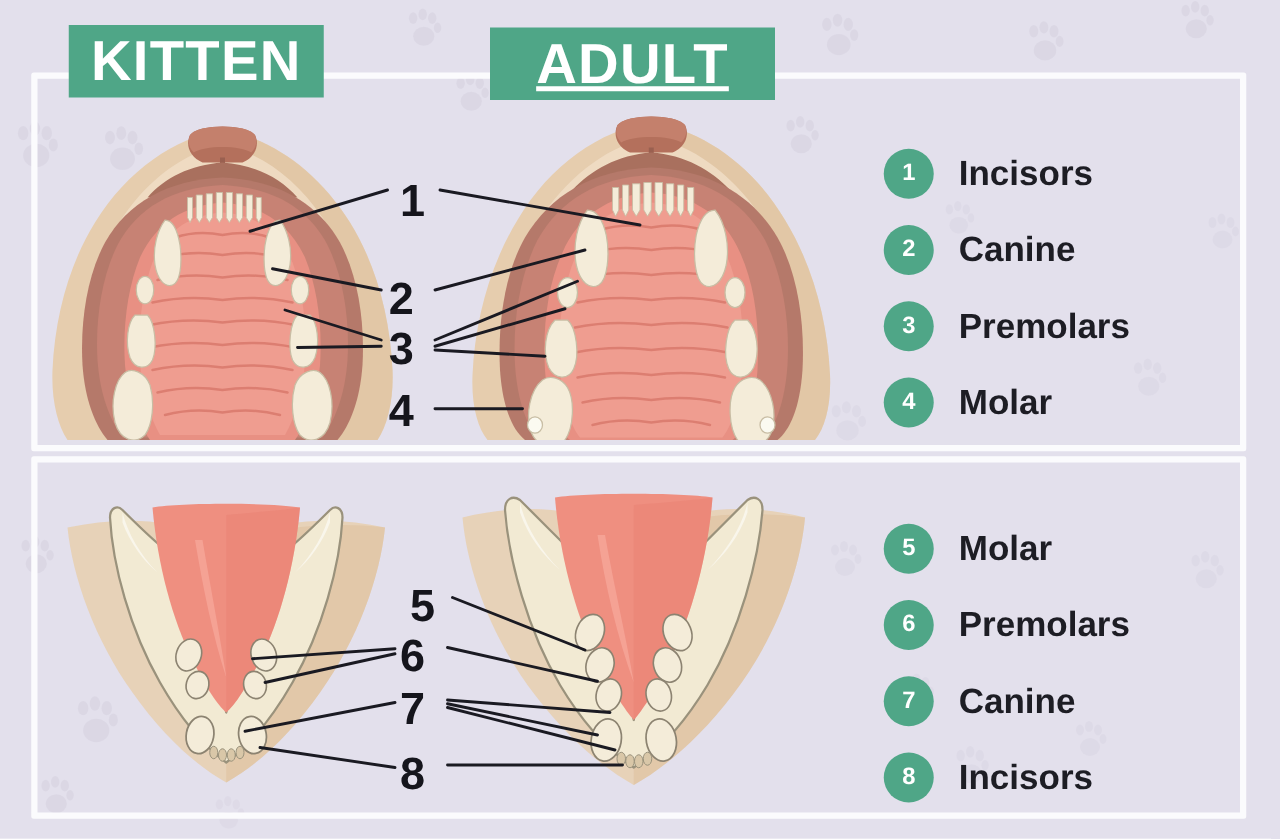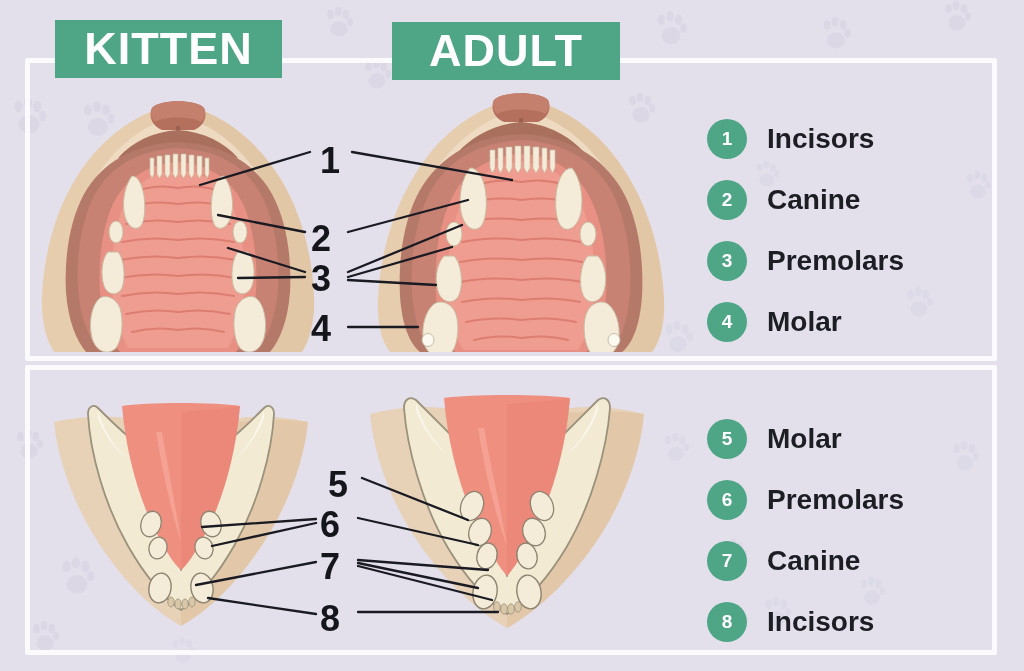--- a/index.html
+++ b/index.html
@@ -30,22 +30,22 @@
   .banner {
     position: absolute;
     background: #4FA687;
     display: flex; align-items: center; justify-content: center;
     color: #ffffff;
     font-weight: bold;
     font-size: 45px;
     letter-spacing: 1px;
     z-index: 6;
   }
-  #banner-kitten { left: 55px;  top: 20px; width: 227px; height: 58px; }
-  #banner-adult  { left: 392px; top: 22px; width: 228px; height: 58px; }
+  #banner-kitten { left: 55px;  top: 20px; width: 204px; height: 58px; }
+  #banner-adult  { left: 392px; top: 22px; width: 228px; height: 58px; text-decoration: underline; }
 
   
   .legend { position: absolute; z-index: 5; }
   #legend-top    { left: 707px; top: 108px; }
   #legend-bottom { left: 707px; top: 408px; }
   .legend-row {
     display: flex; align-items: center;
     height: 61px;
   }
   .badge {

